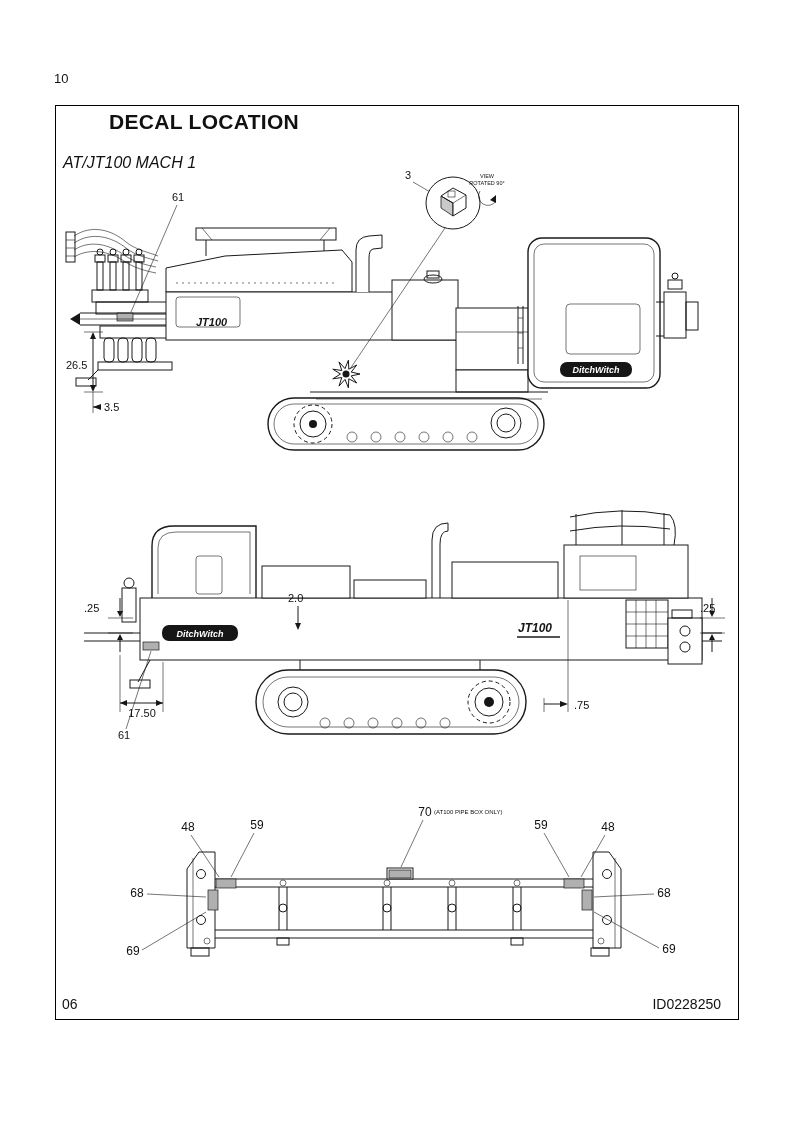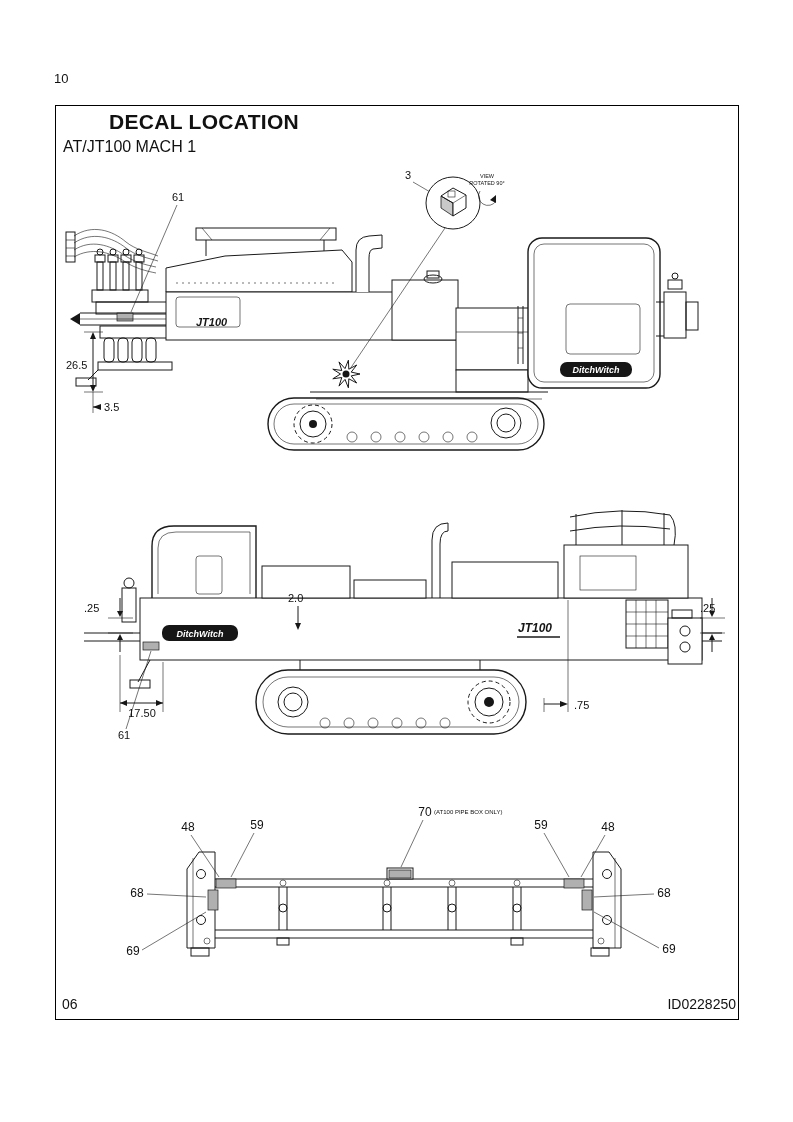--- a/index.html
+++ b/index.html
@@ -8,23 +8,23 @@
     font-family:"Liberation Sans", sans-serif; color:#111; overflow:hidden;
     margin:0 auto;
   }
   .abs { position:absolute; }
   .frame {
     position:absolute; left:55px; top:105px; width:684px; height:915px;
     border:1.6px solid #000; box-sizing:border-box;
   }
   .pagenum-top { left:54px; top:71px; font-size:13px; }
   .title { left:63px; top:110px; font-size:21px; font-weight:bold; letter-spacing:.3px;margin-left:46px; }
-  .subtitle { left:63px; top:138px; font-size:16px; }
+  .subtitle { left:63px; top:154px; font-size:16px;font-style:italic; }
   .footer-left { left:62px; top:996px; font-size:14px;text-align:center; }
-  .footer-right { right:57px; top:996px; font-size:14px; }
+  .footer-right { right:72px; top:996px; font-size:14px; }
 
   svg.diagrams { position:absolute; left:0; top:0; }
   .ln  { fill:none; stroke:#1a1a1a; stroke-width:1; }
   .lnb { fill:none; stroke:#1a1a1a; stroke-width:1.4; }
   .lnt { fill:none; stroke:#1a1a1a; stroke-width:0.6; }
   .fw  { fill:#ffffff; stroke:#1a1a1a; stroke-width:1; }
   .fwb { fill:#ffffff; stroke:#1a1a1a; stroke-width:1.4; }
   .decal { fill:#b0b0b0; stroke:#1a1a1a; stroke-width:0.7; }
   .gray  { fill:#c9c9c9; stroke:#1a1a1a; stroke-width:0.8; }
   .dk  { fill:#161616; stroke:none; }

